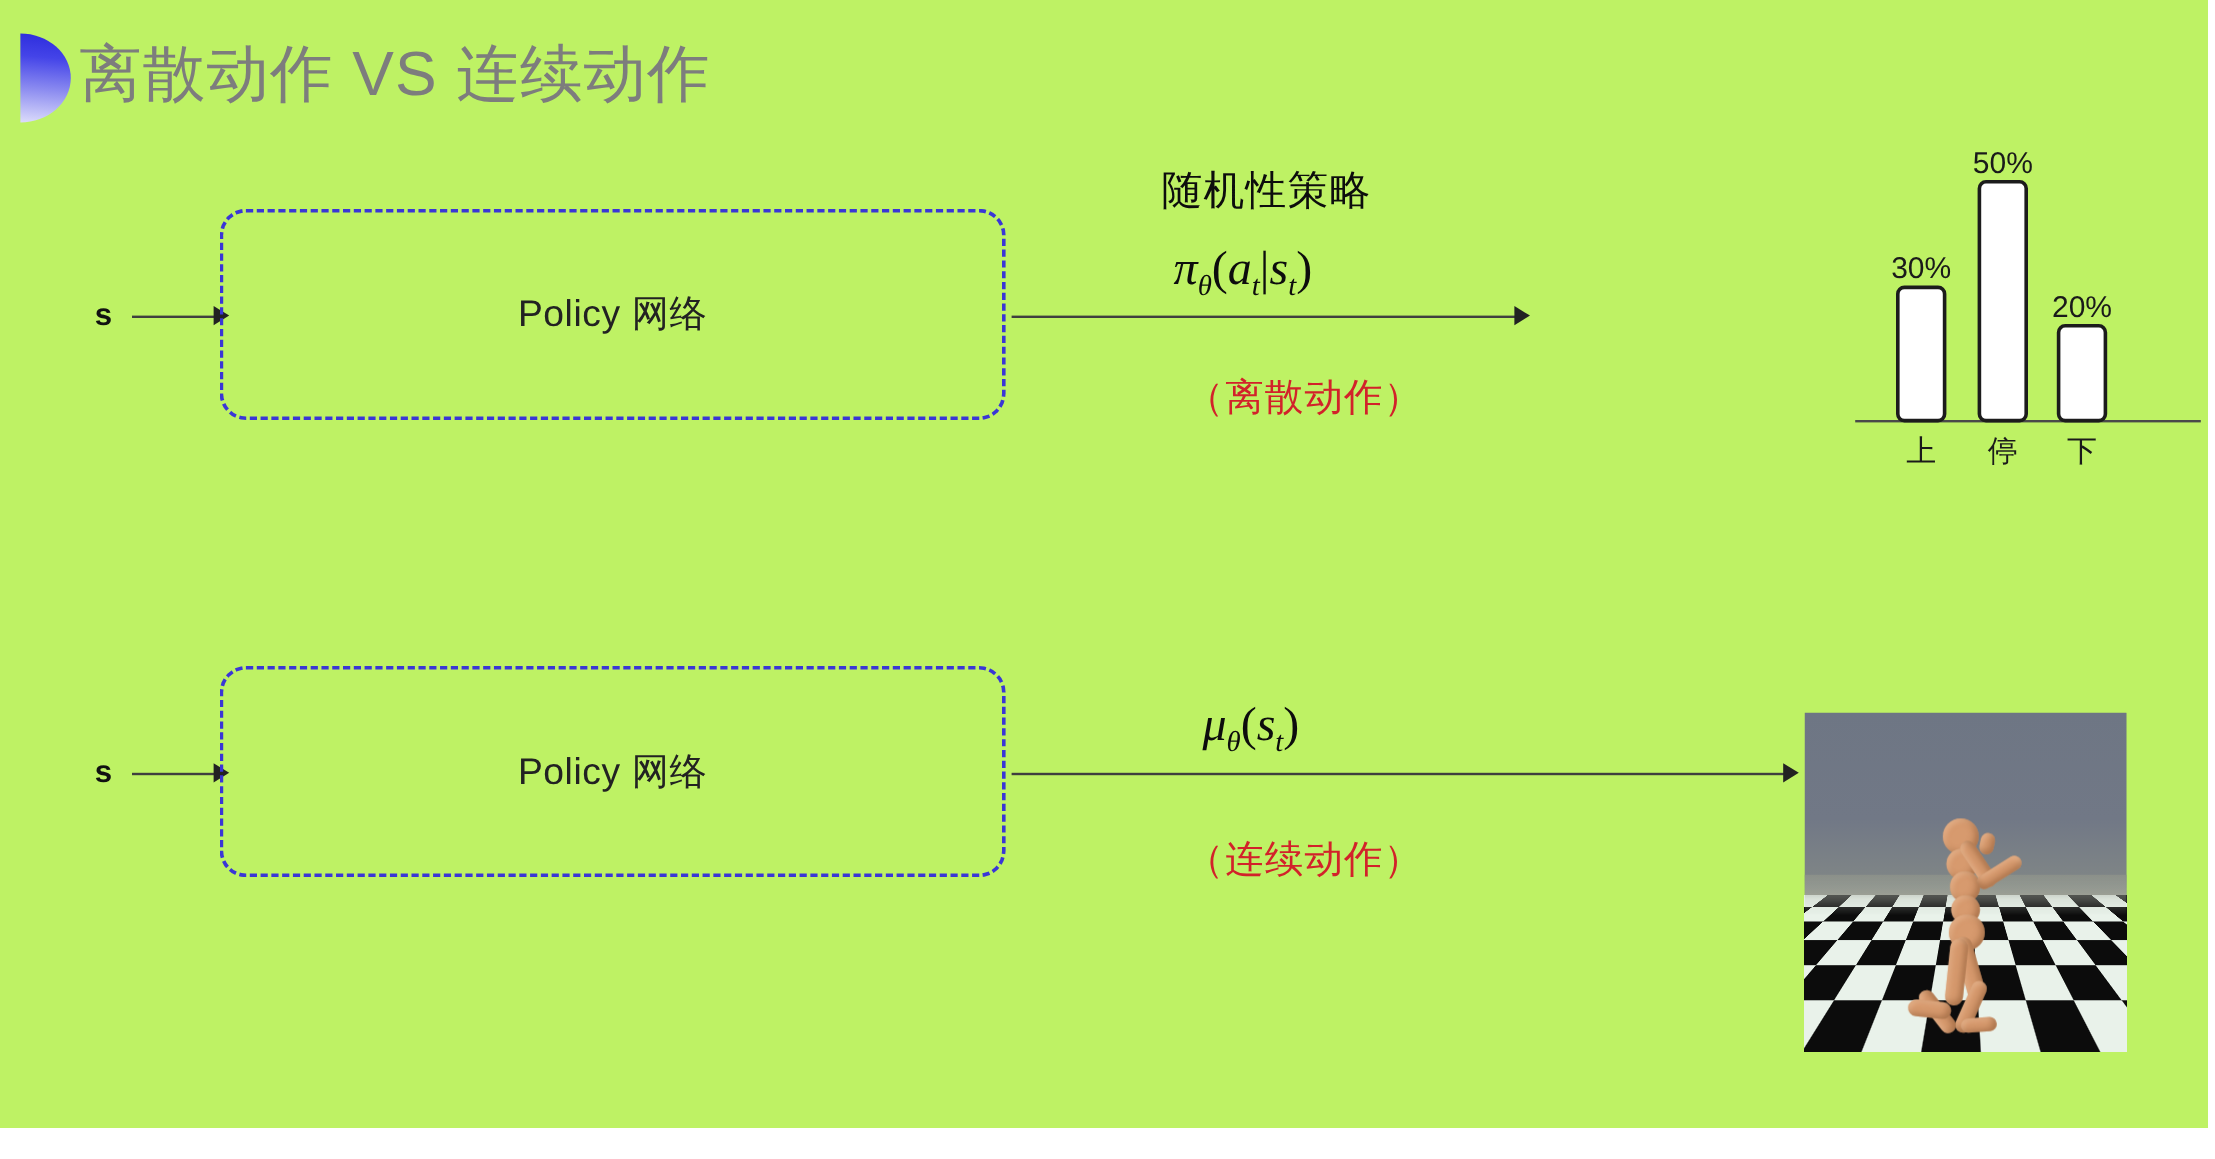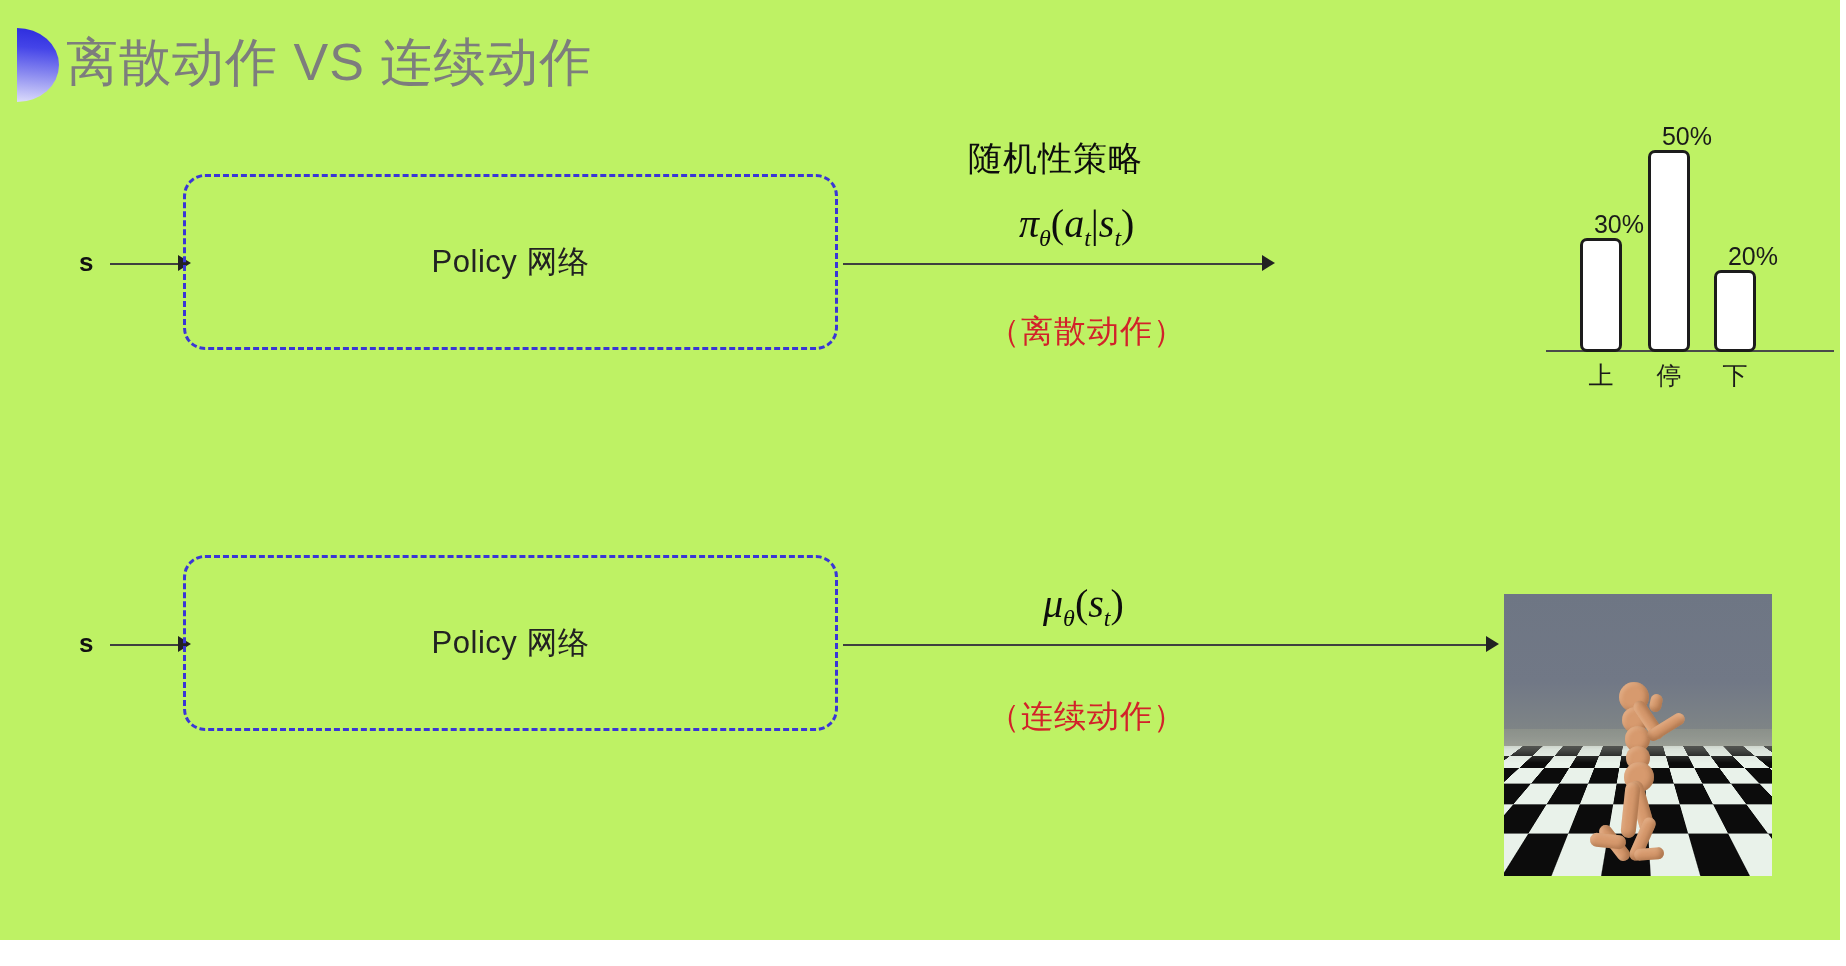--- a/index.html
+++ b/index.html
@@ -89,21 +89,20 @@
     letter-spacing: 1px;
     white-space: nowrap;
   }
   .policy-formula {
     position: absolute;
     font-family: "Liberation Serif", "DejaVu Serif", serif;
     font-style: italic;
     font-size: 40px;
     color: #0d0d0d;
     white-space: nowrap;
-    margin-left: 41px;
   }
   .policy-formula .sub {
     font-size: 24px;
     vertical-align: sub;
     font-style: italic;
   }
   .policy-formula .upr {
     font-style: normal;
   }
   .action-note {
@@ -136,21 +135,21 @@
     box-sizing: border-box;
     border: 3px solid #1c1c1c;
     border-radius: 7px;
     background: #ffffff;
   }
   .bar-value {
     position: absolute;
     font-size: 25px;
     color: #1a1a1a;
     white-space: nowrap;
-    text-align: right;
+    text-align: center;
   }
   .bar-cat {
     position: absolute;
     bottom: 4px;
     font-size: 25px;
     color: #1a1a1a;
     text-align: center;
     white-space: nowrap;
   }
 

